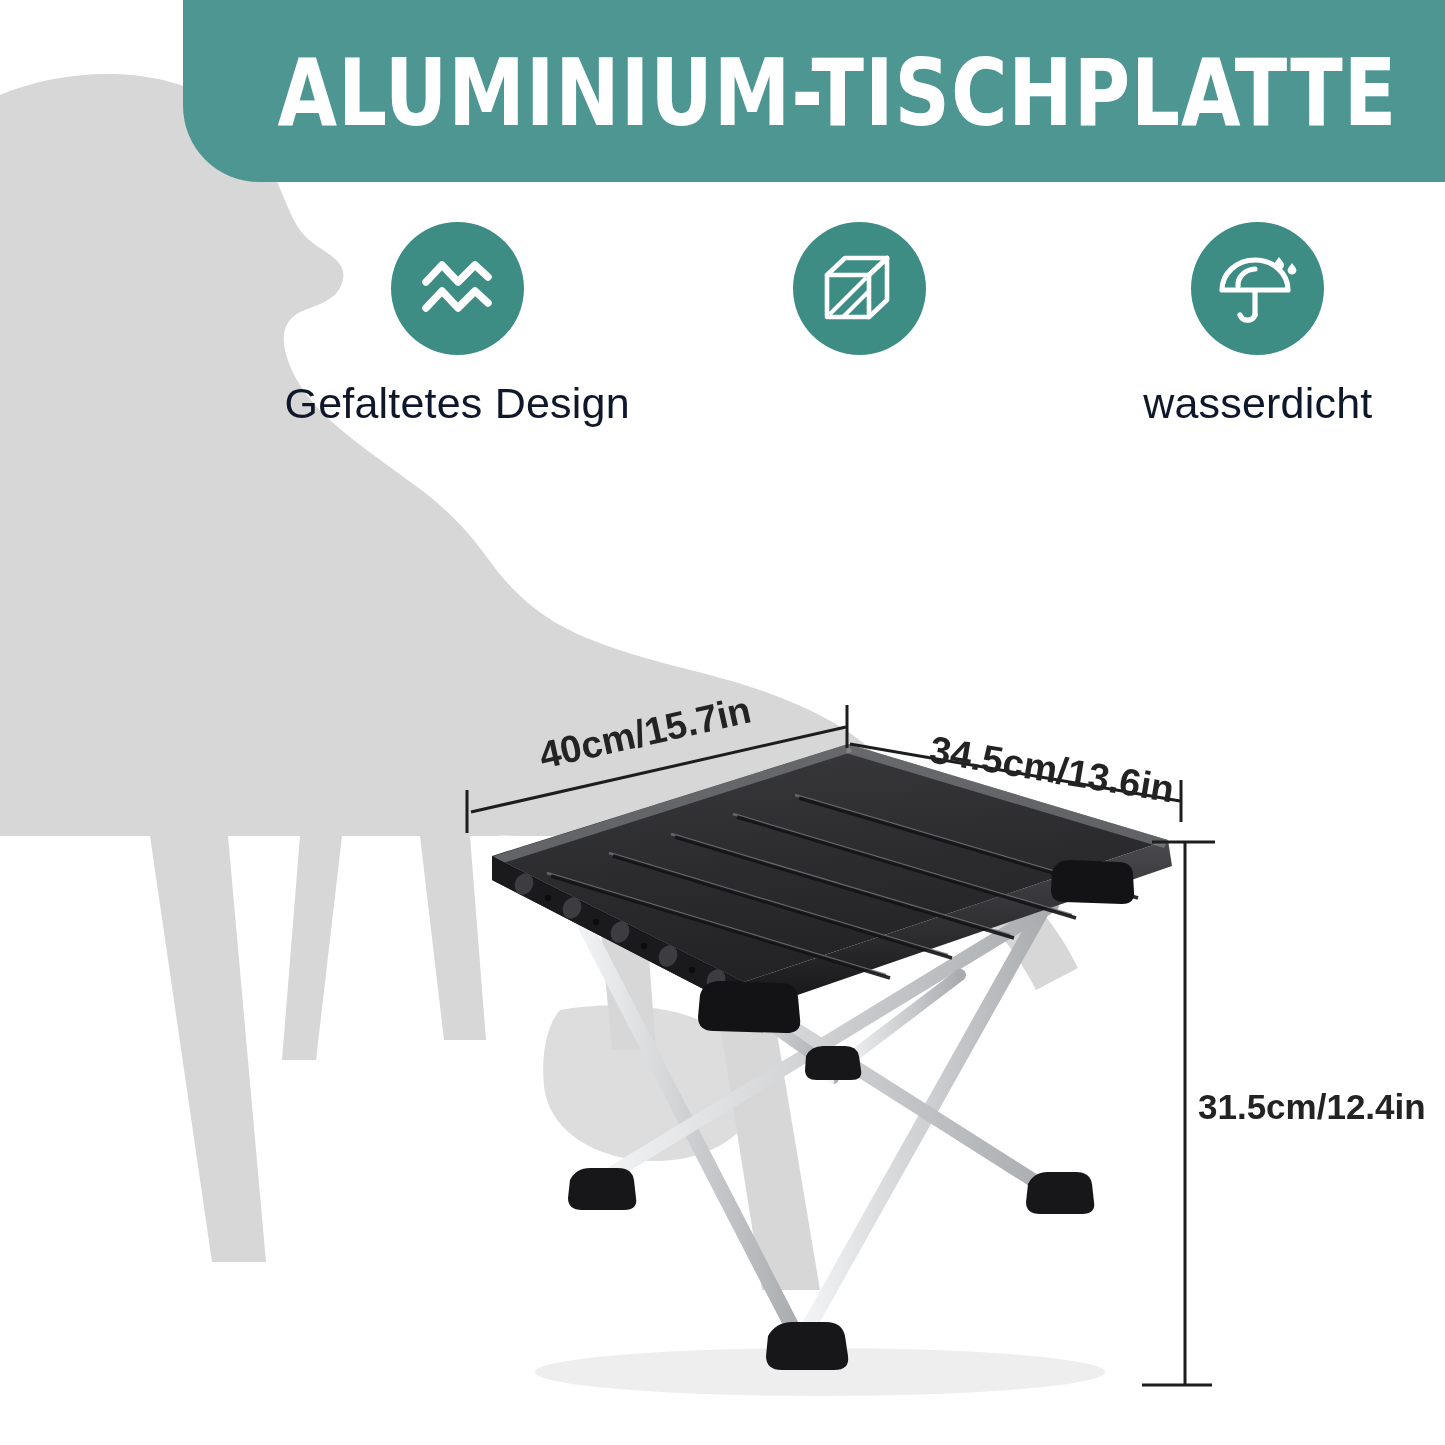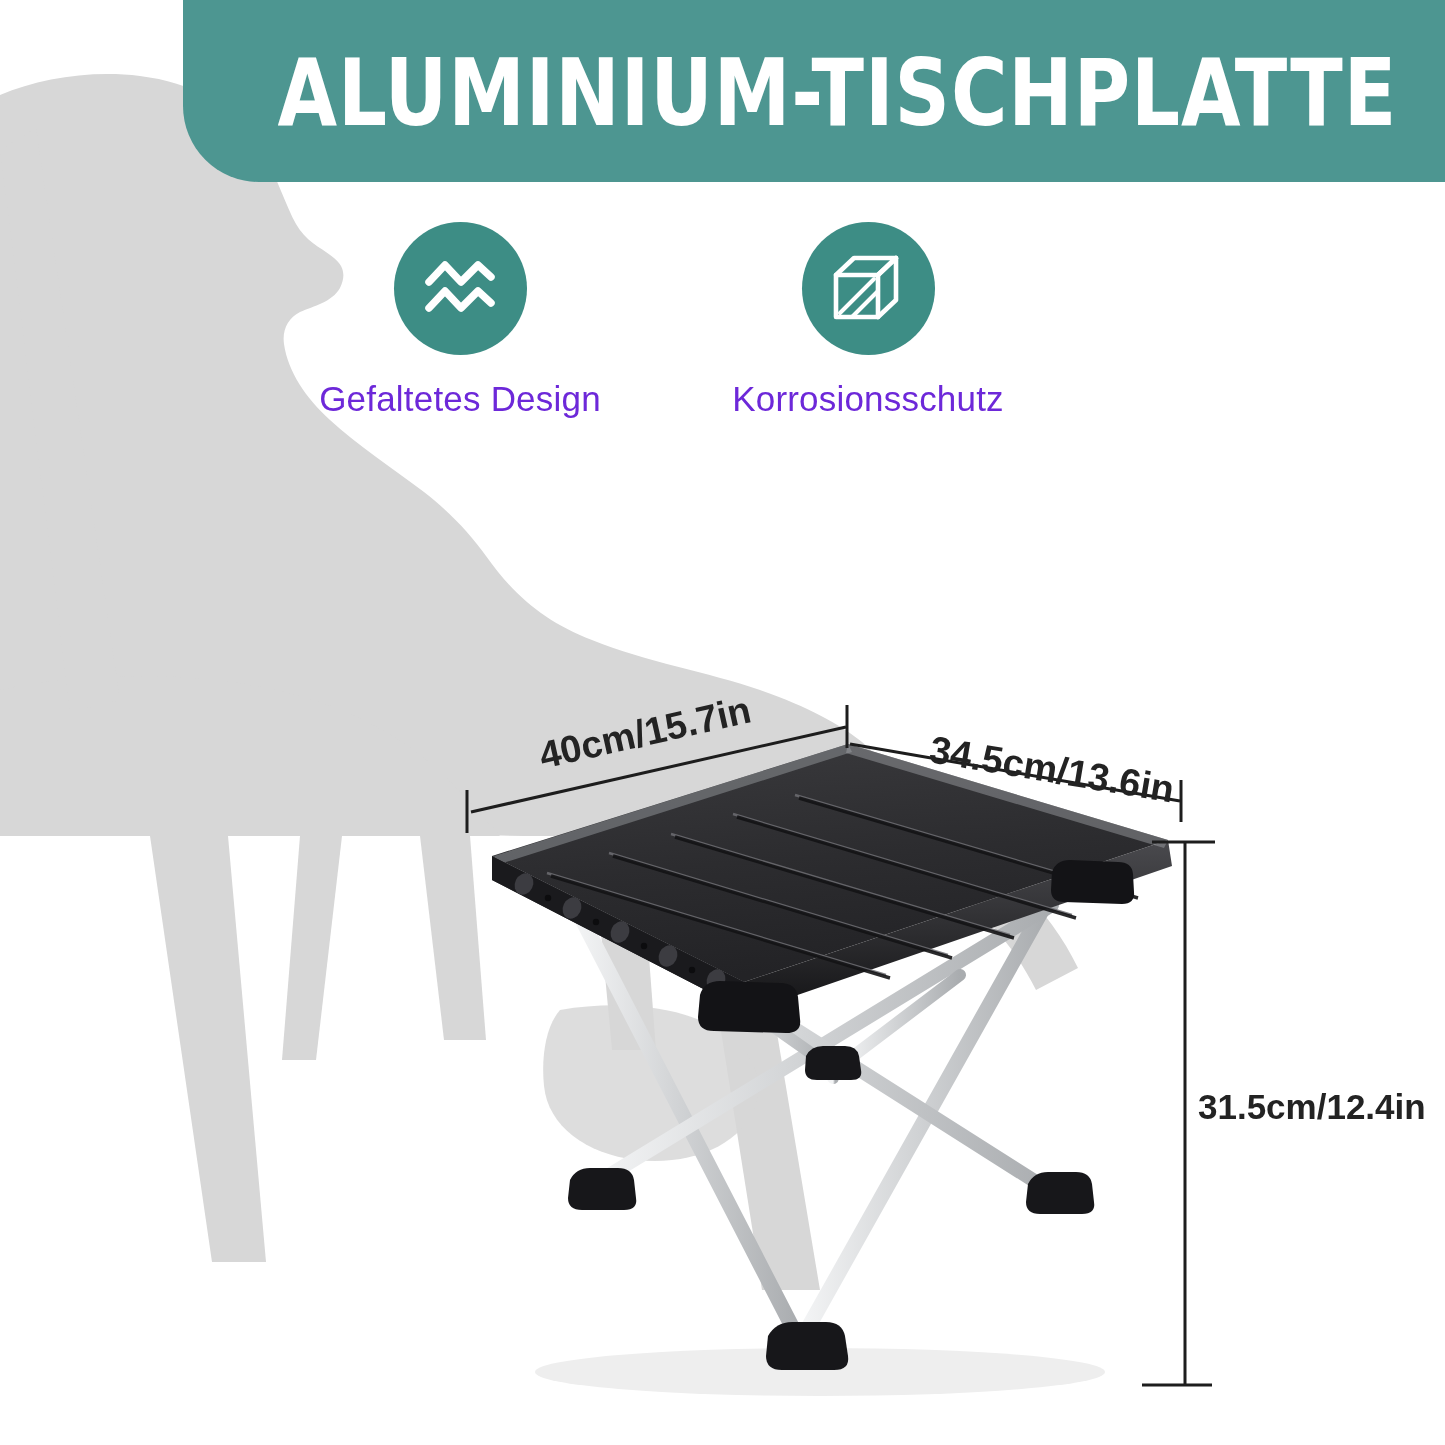--- a/index.html
+++ b/index.html
@@ -48,22 +48,22 @@
   .feature:nth-child(1){margin-left:20px;}
   .feature:nth-child(2){margin-left:28px;}
   .feature:nth-child(3){margin-left:24px;}
   .circle{
     width:133px;height:133px;border-radius:50%;
     background:#3d8d85;
     display:flex;align-items:center;justify-content:center;
   }
   .feature-label{
     margin-top:24px;
-    font-size:35px;
-    color:#6d28d9;
+    font-size:43px;
+    color:#0f172a;
     font-family:"Liberation Sans","DejaVu Sans",sans-serif;
     letter-spacing:.2px;
     white-space:nowrap;
   }
 
   
   .product{position:absolute;left:0;top:0;width:1445px;height:1445px;pointer-events:none;}
 
   
   .dim{
@@ -173,23 +173,42 @@
             <polyline points="8,26 26,9 68,9 50,26"></polyline>
 
             <polyline points="50,68 68,51 68,9"></polyline>
             <line x1="50" y1="26" x2="68" y2="9"></line>
 
             <line x1="12" y1="64" x2="46" y2="30" stroke-width="4"></line>
             <line x1="24" y1="68" x2="50" y2="42" stroke-width="4"></line>
           </g>
         </svg>
       </div>
-      <div class="feature-label">Korrosionsschutz</div>
     </div>
 
+    <div class="feature">
+      <div class="circle">
+        <svg width="84" height="80" viewBox="0 0 84 80">
+          <g fill="none" stroke="#ffffff" stroke-width="5.2" stroke-linecap="round" stroke-linejoin="round">
+
+            <path d="M 6,41 A 33 30 0 0 1 72,41 Z"></path>
+
+            <path d="M 22,37 A 18 16 0 0 1 39,20"></path>
+
+            <line x1="39" y1="42" x2="39" y2="66"></line>
+
+            <path d="M 39,66 A 8 8 0 0 1 24,66"></path>
+
+            <path d="M 63,8 C 66,12 68,14 68,16 a 5 5 0 0 1 -10 0 c 0 -2 2,-4 5,-8 Z" fill="#ffffff" stroke="none"></path>
+            <path d="M 76,14 C 78.6,17.6 80.4,19.4 80.4,21.2 a 4.4 4.4 0 0 1 -8.8 0 c 0 -1.8 1.8,-3.6 4.4,-7.2 Z" fill="#ffffff" stroke="none"></path>
+          </g>
+        </svg>
+      </div>
+      <div class="feature-label">wasserdicht</div>
+    </div>
 
   </div>
 
   <svg class="product" viewBox="0 0 1445 1445" aria-hidden="true">
     <defs>
       <linearGradient id="slatGrad" x1="0" y1="0" x2="0.2" y2="1">
         <stop offset="0%" stop-color="#3a3a3d"></stop>
         <stop offset="55%" stop-color="#2c2c2f"></stop>
         <stop offset="100%" stop-color="#232326"></stop>
       </linearGradient>

